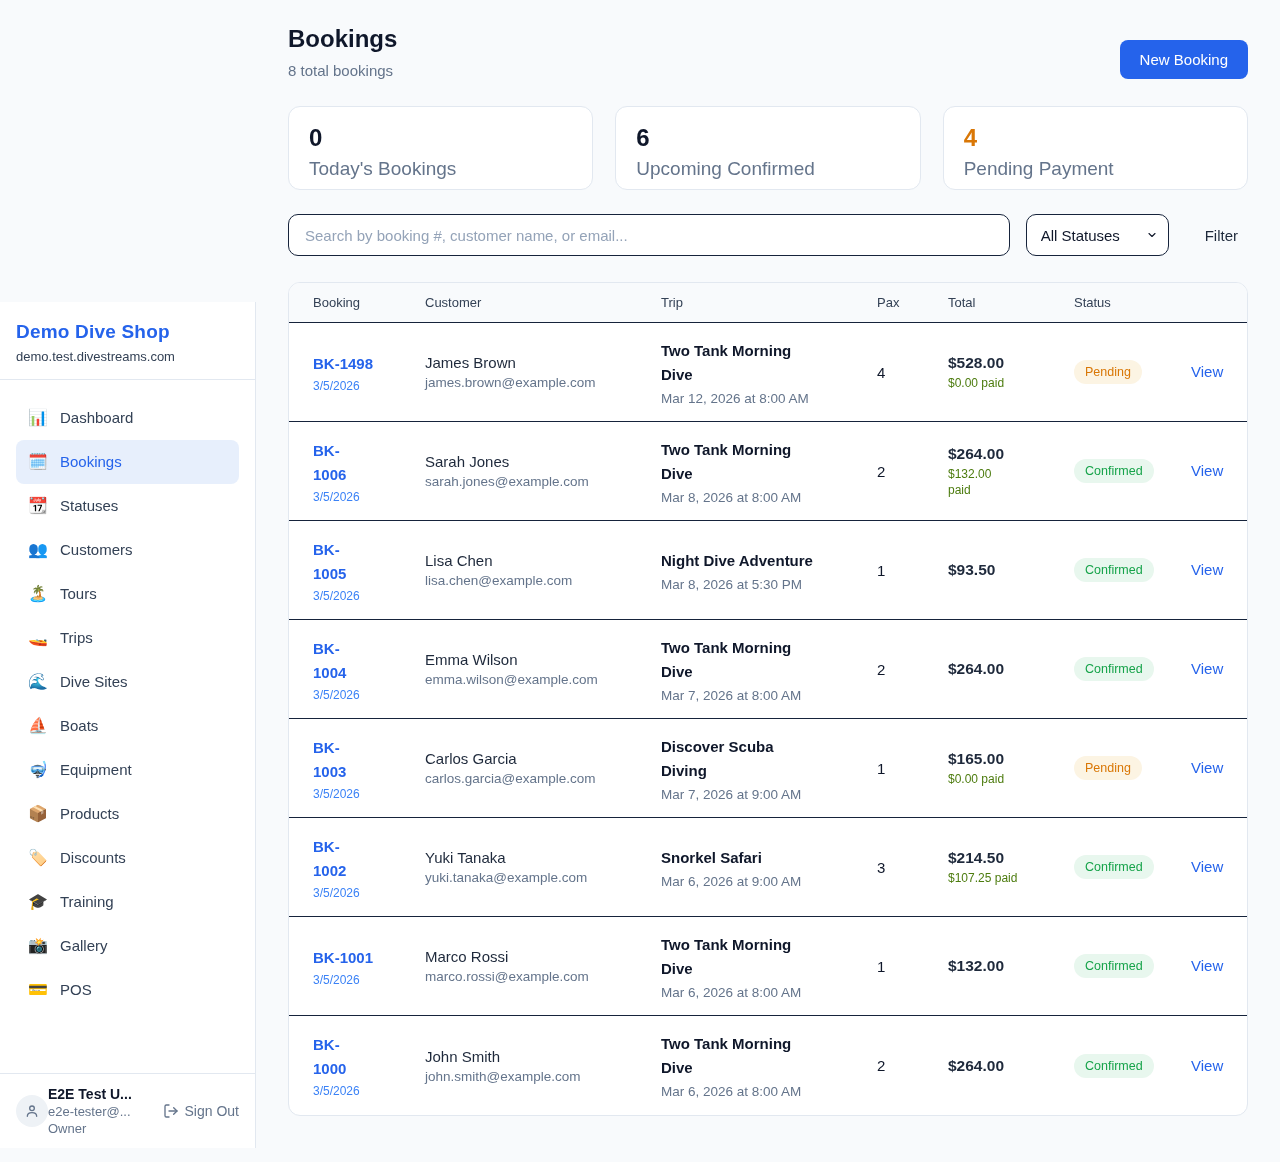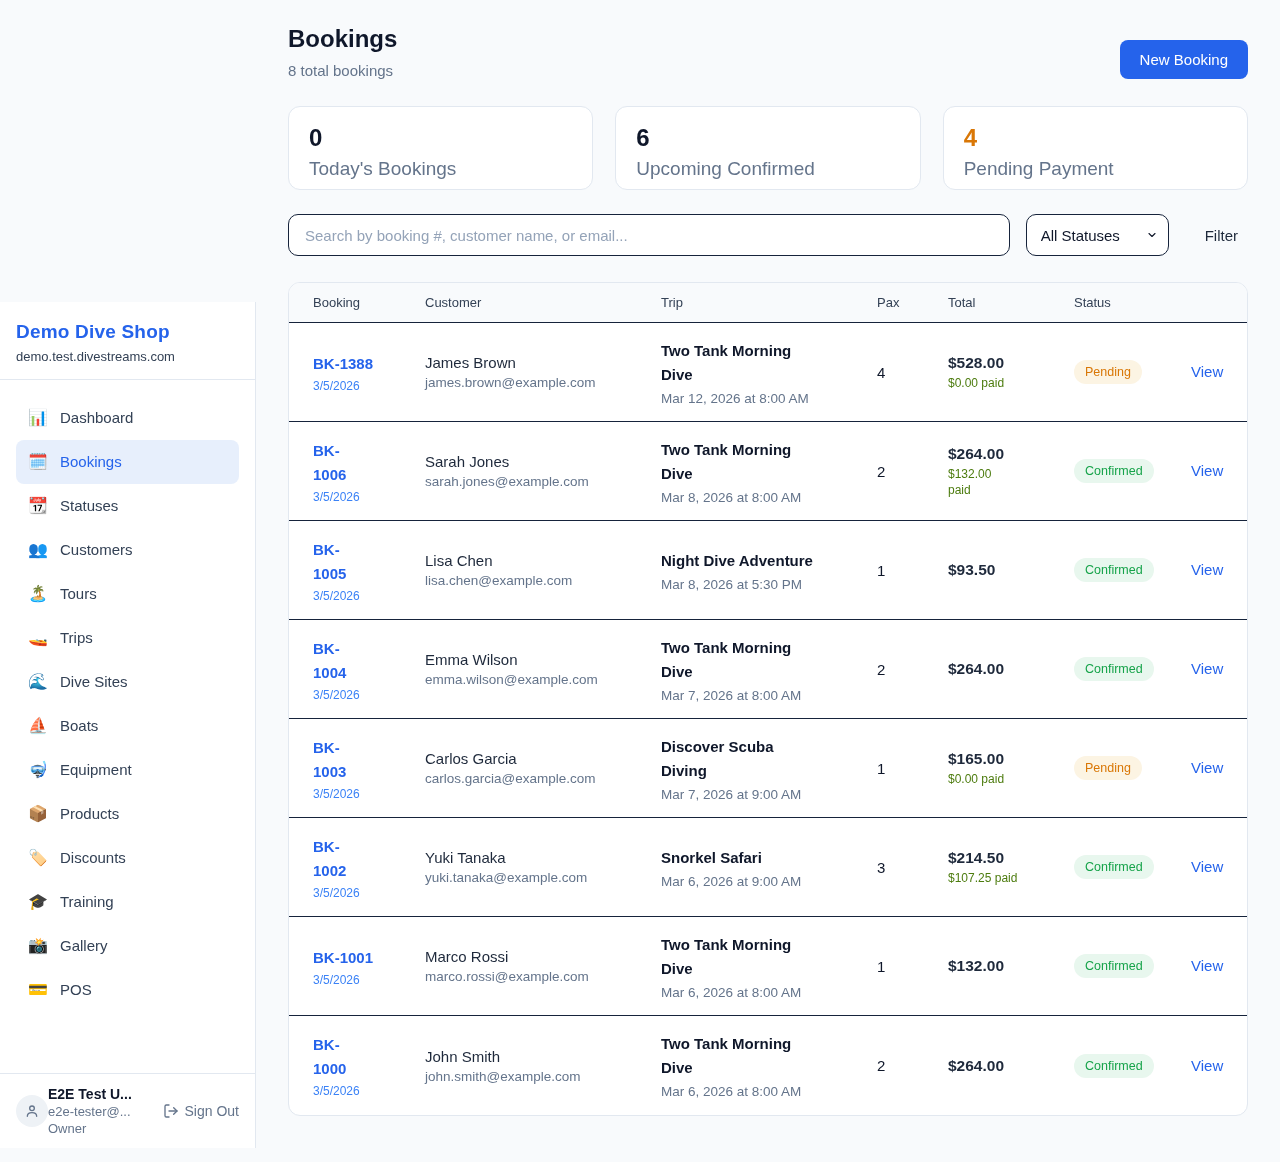--- a/index.html
+++ b/index.html
@@ -251,21 +251,21 @@
           <div class="th">Booking</div>
           <div class="th">Customer</div>
           <div class="th">Trip</div>
           <div class="th">Pax</div>
           <div class="th">Total</div>
           <div class="th">Status</div>
         </div>
       <div>
           <div class="trow">
     <div class="cell">
-      <a class="bk-id">BK-1388</a>
+      <a class="bk-id">BK-1498</a>
       <div class="bk-date">3/5/2026</div>
     </div>
     <div class="cell">
       <div class="cust-name">James Brown</div>
       <div class="cust-email">james.brown@example.com</div>
     </div>
     <div class="cell">
       <div class="trip-name">Two Tank Morning
 Dive</div>
       <div class="trip-date">Mar 12, 2026 at 8:00 AM</div>

